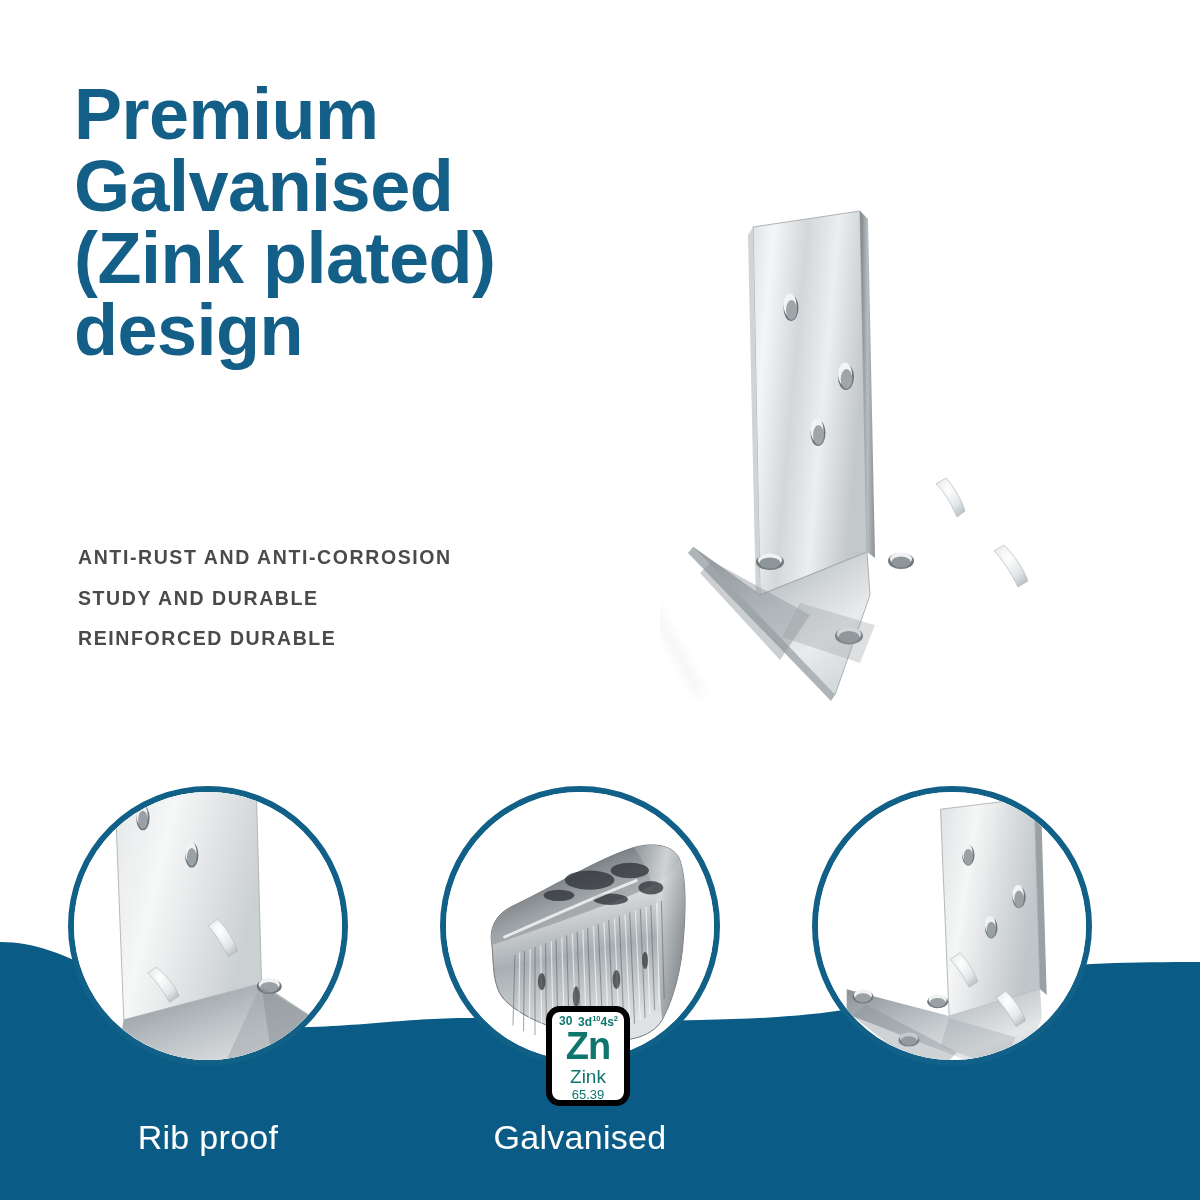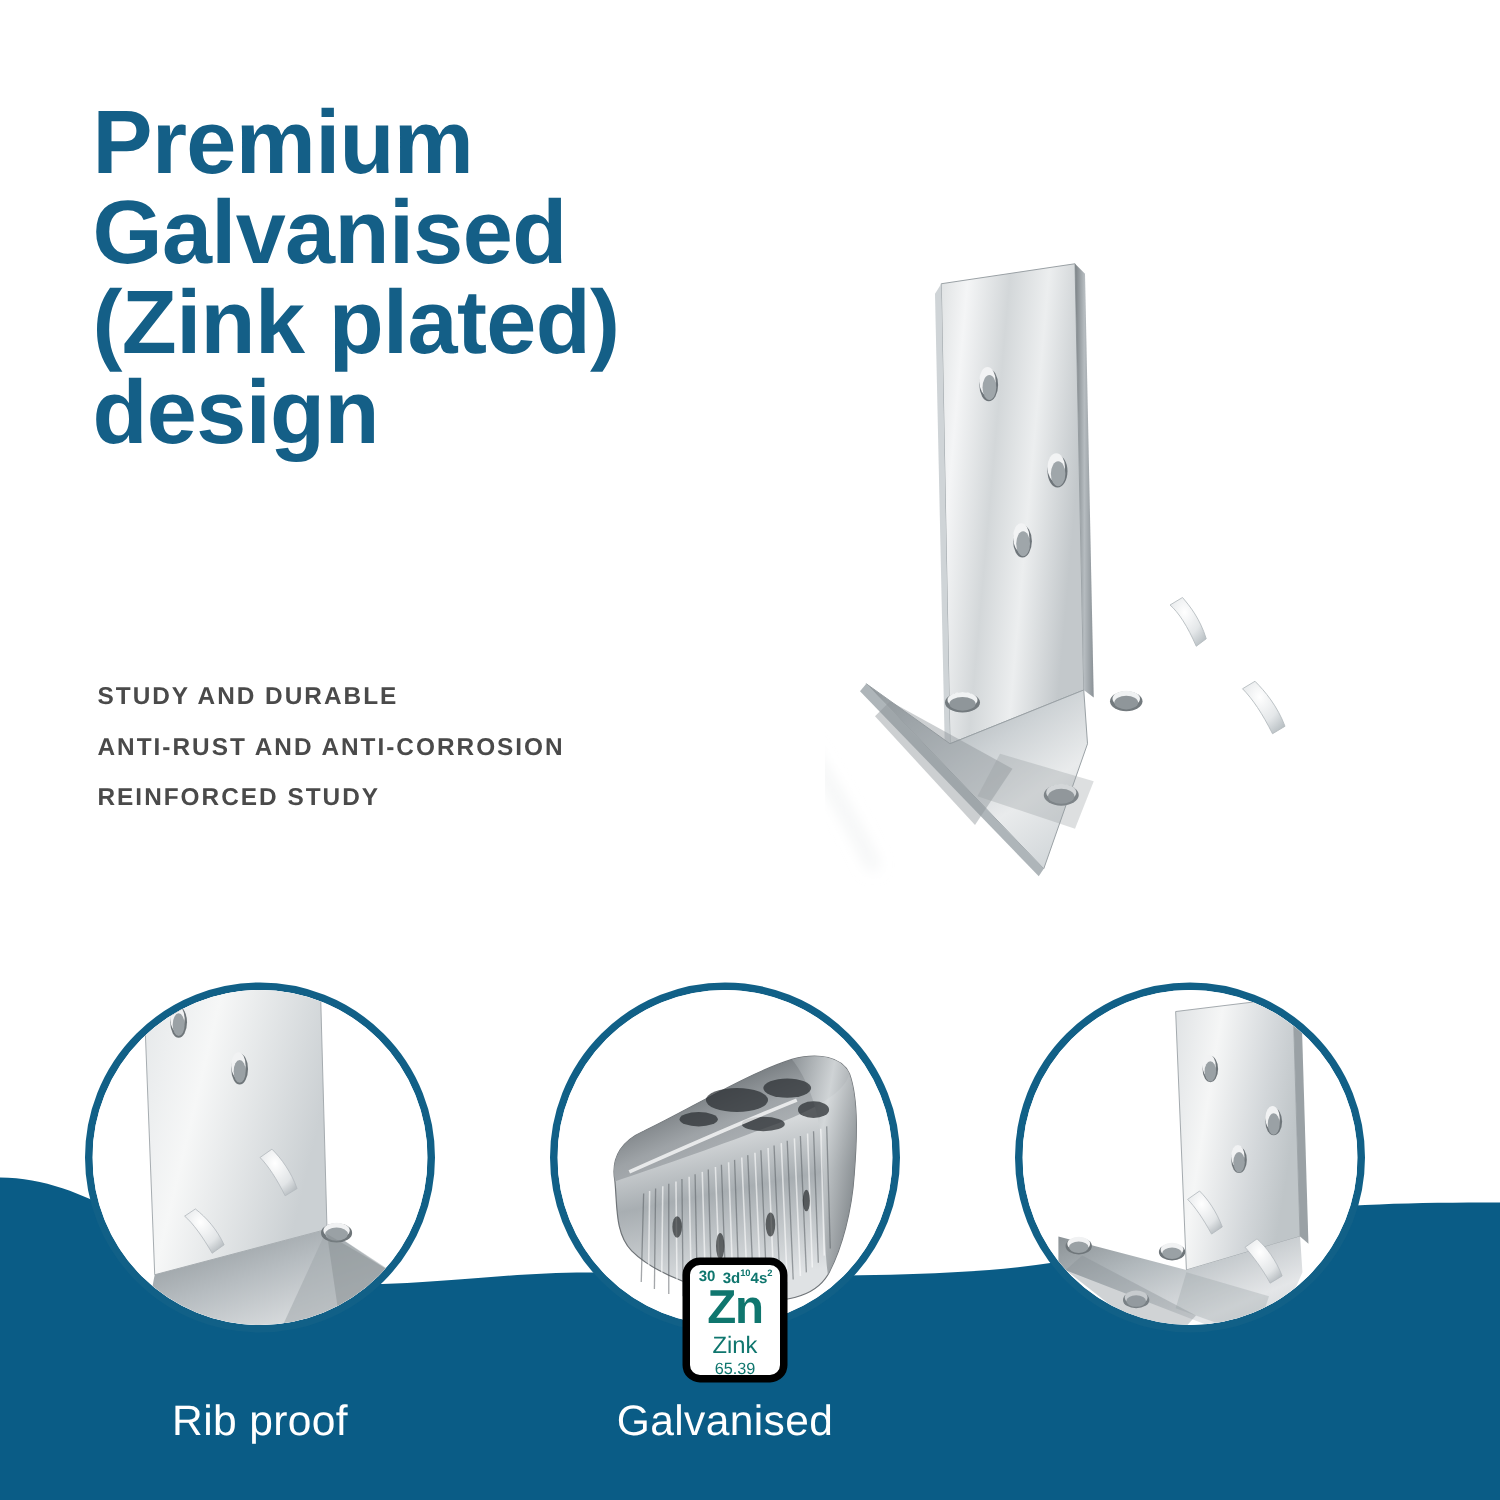--- a/index.html
+++ b/index.html
@@ -141,23 +141,23 @@
 <body>
 
 <div id="page">
 
   <div id="headline">Premium
 Galvanised
 (Zink plated)
 design</div>
 
   <div id="features">
+    <div class="feature-line">ANTI-RUST AND ANTI-CORROSION</div>
     <div class="feature-line">STUDY AND DURABLE</div>
-    <div class="feature-line">ANTI-RUST AND ANTI-CORROSION</div>
-    <div class="feature-line">REINFORCED STUDY</div>
+    <div class="feature-line">REINFORCED DURABLE</div>
   </div>
 
   <div id="hero">
     <svg viewBox="0 0 500 520" xmlns="http://www.w3.org/2000/svg">
       <defs>
         <linearGradient id="gVert" x1="0" y1="0" x2="1" y2="0.3">
           <stop offset="0%" stop-color="#dfe2e3"></stop>
           <stop offset="18%" stop-color="#f4f5f6"></stop>
           <stop offset="45%" stop-color="#d3d7d9"></stop>
           <stop offset="70%" stop-color="#eceeef"></stop>

